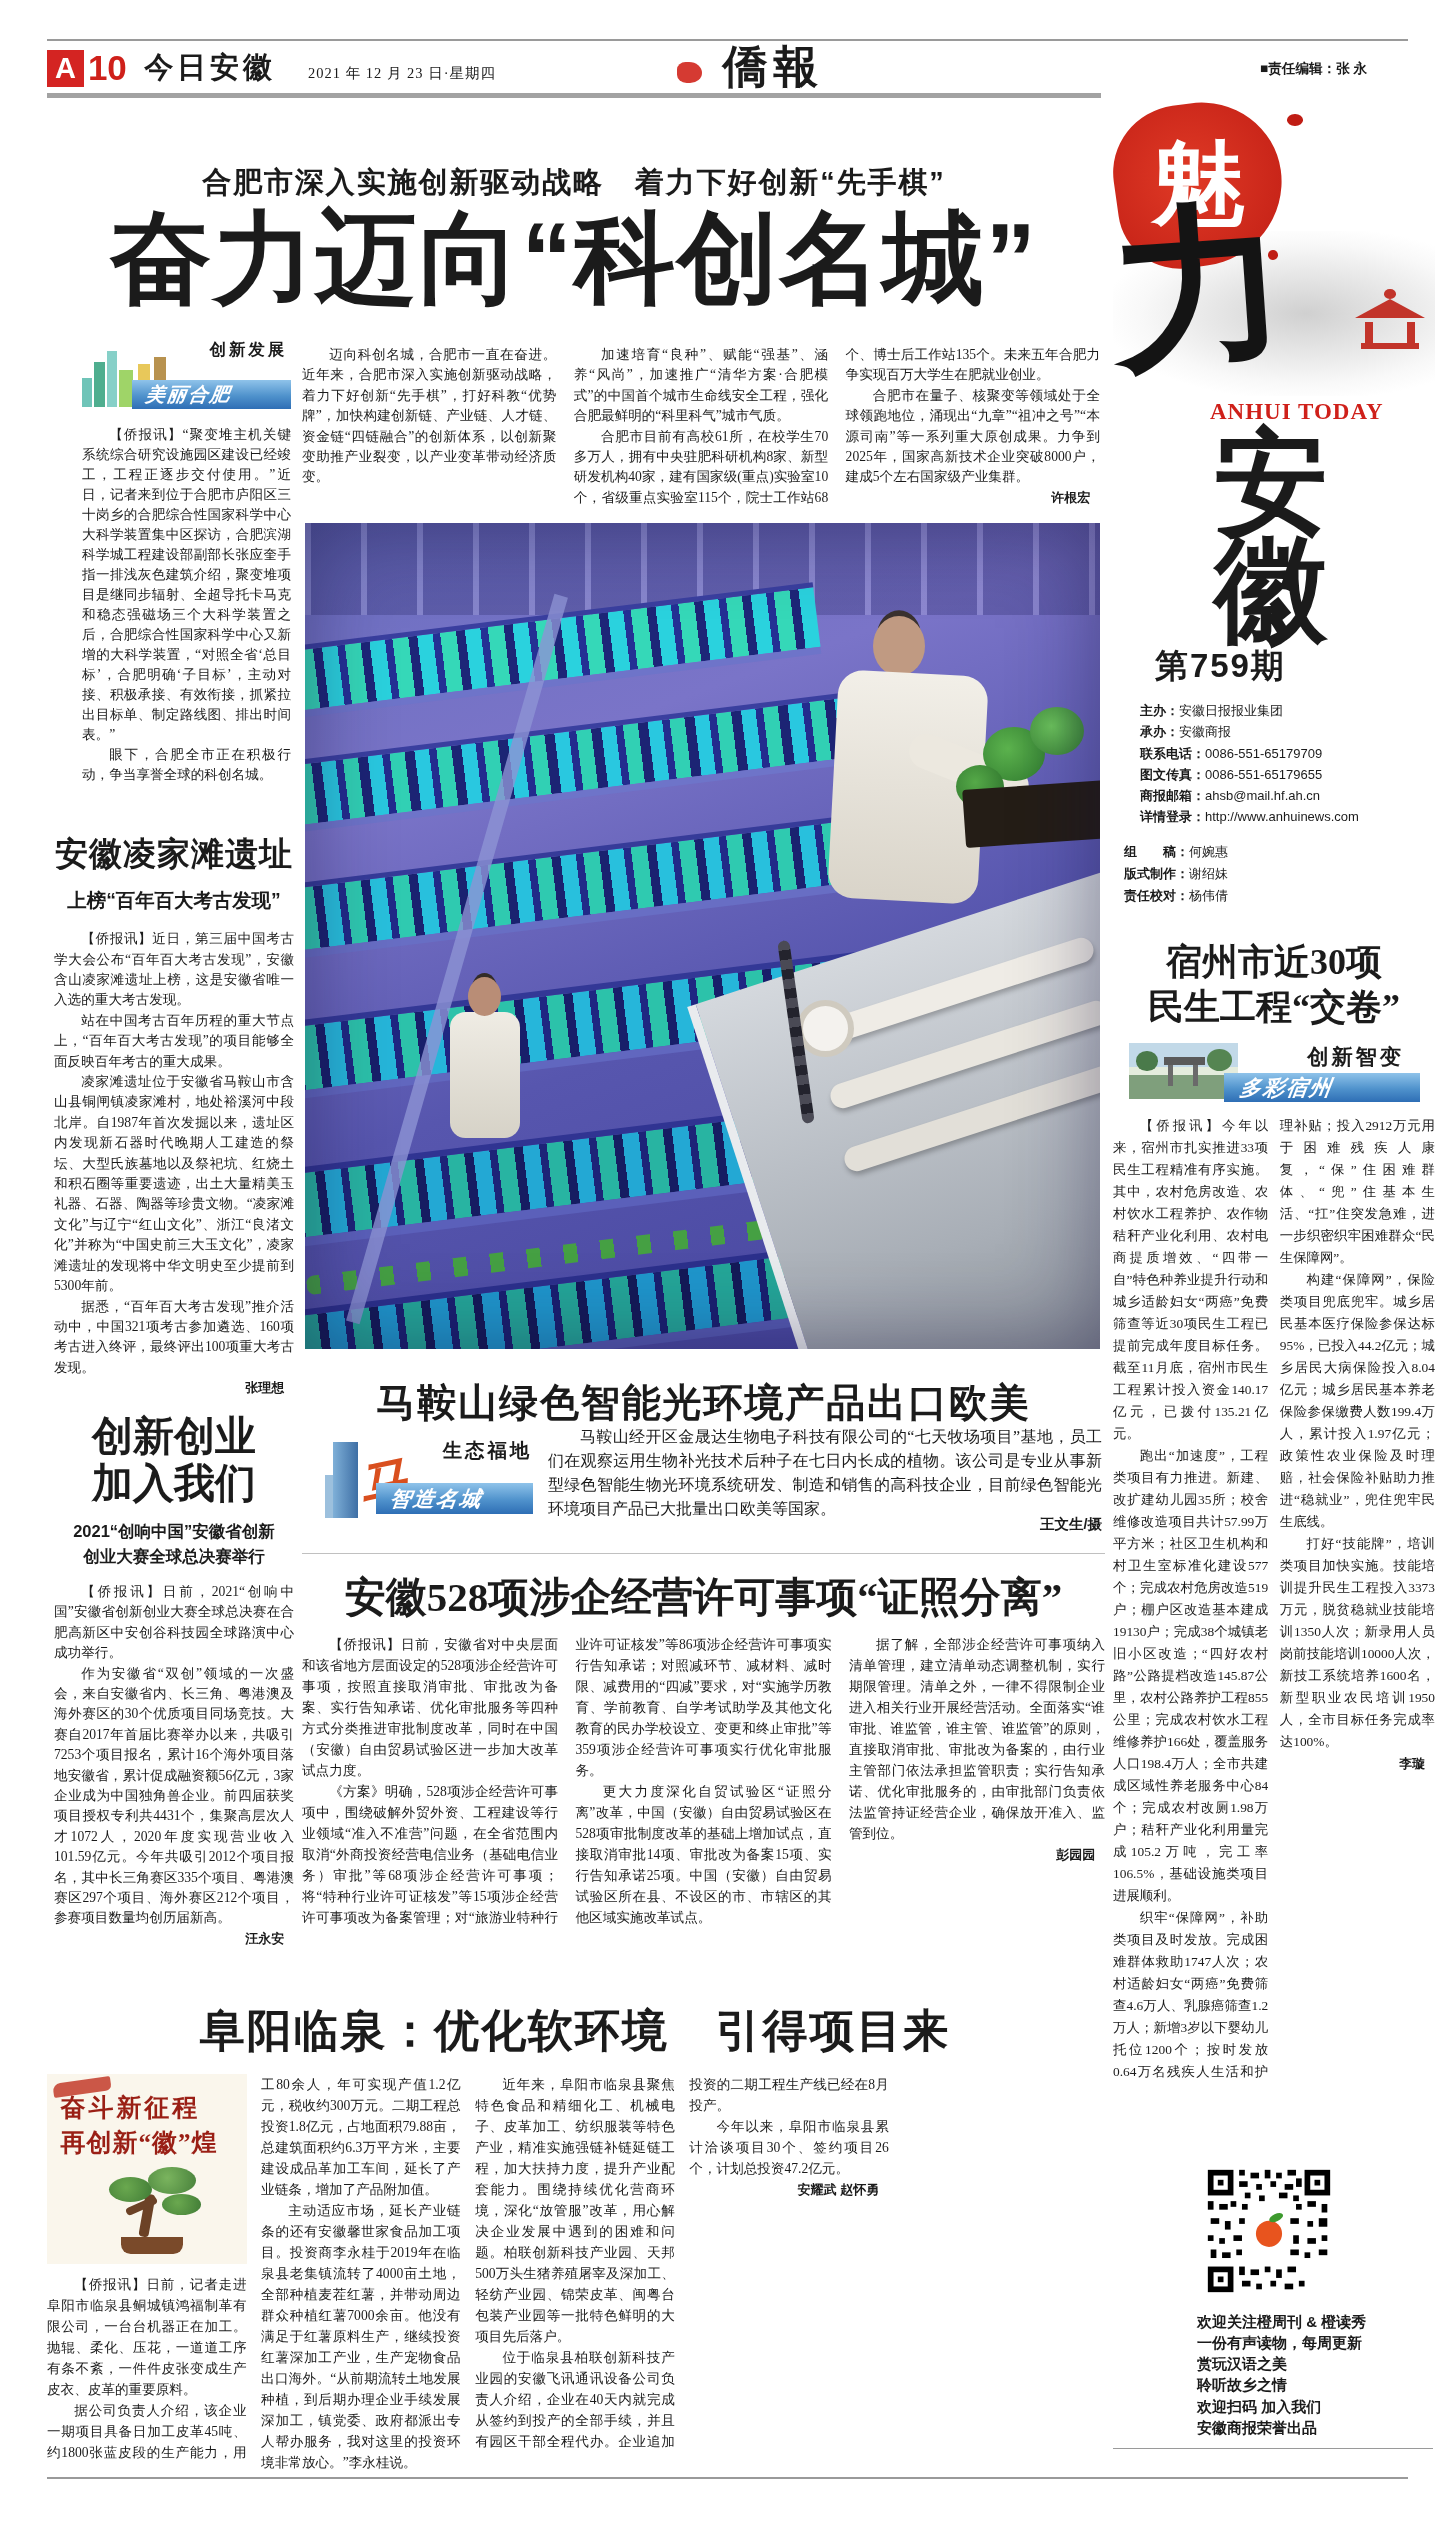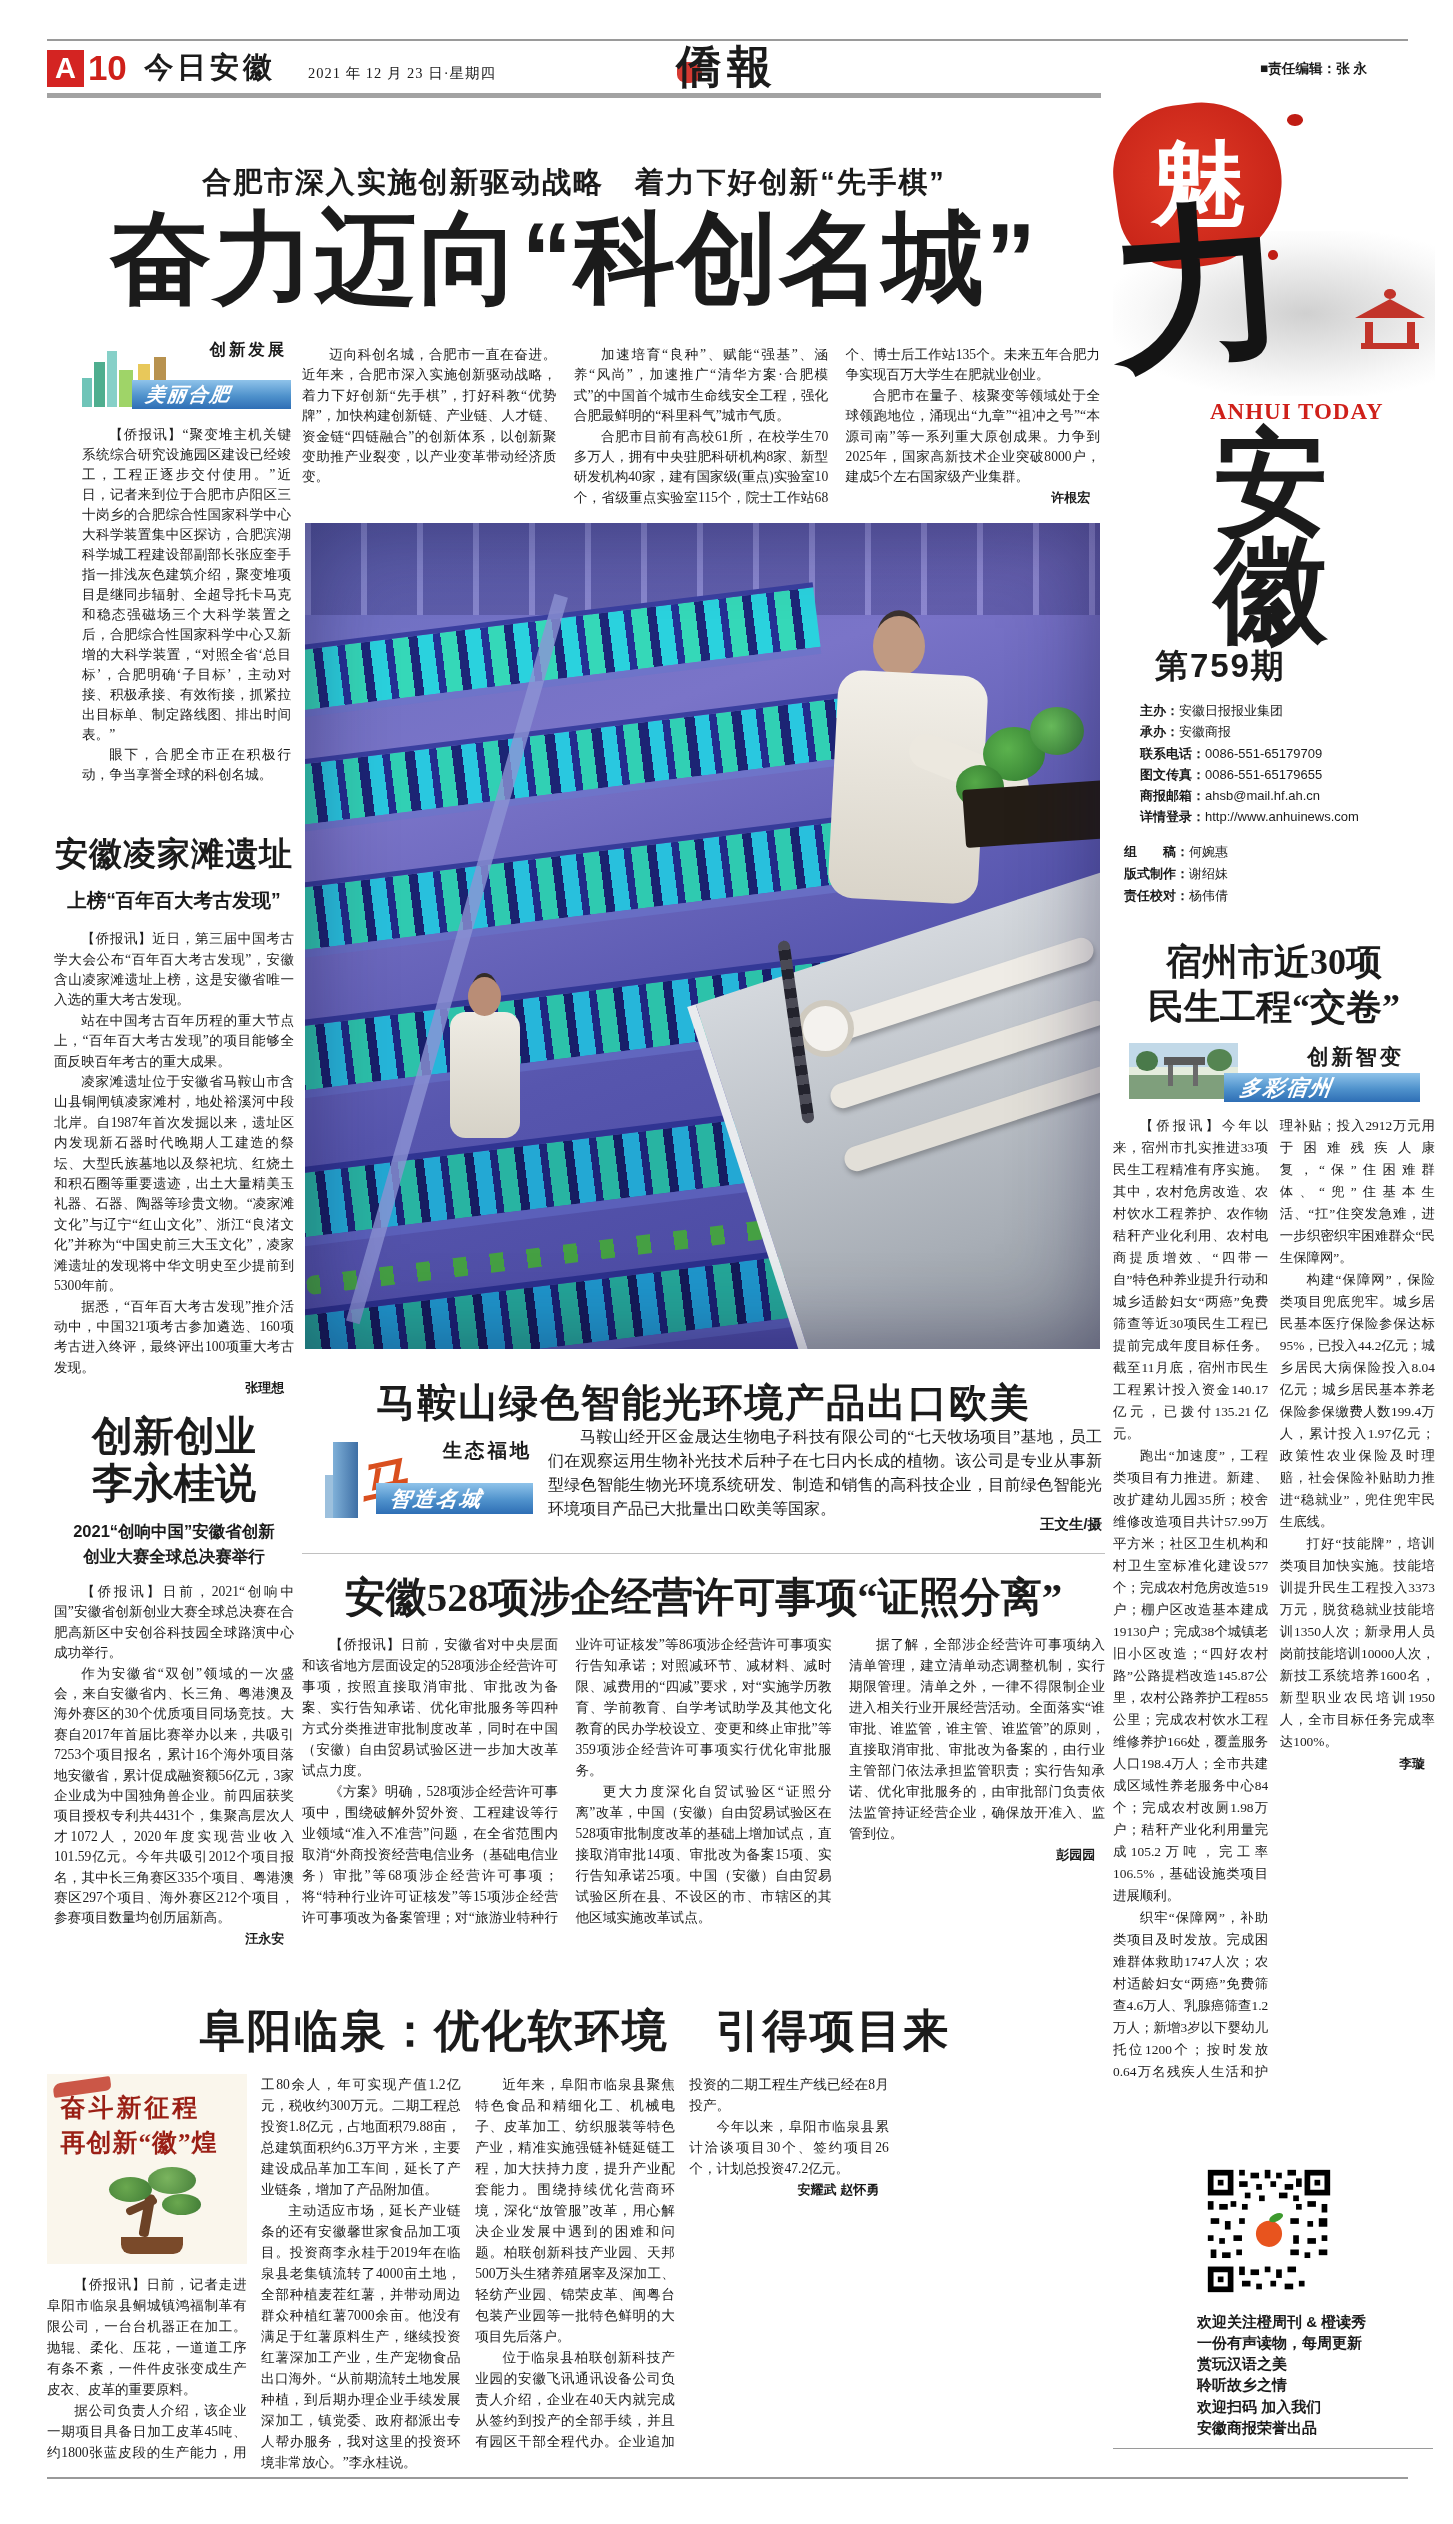--- a/index.html
+++ b/index.html
@@ -30,21 +30,21 @@
 
 <div class="abs sans" style="left:47px;top:48px;display:flex;align-items:center;">
   <div style="width:37px;height:37px;background:#d42422;color:#fff;font-weight:900;font-size:29px;display:flex;align-items:center;justify-content:center;">A</div>
   <div class="red" style="font-size:35px;font-weight:900;margin-left:3.9px;">10</div>
   <div style="font-size:29px;font-weight:900;margin-left:17.4px;letter-spacing:3.9px;">今日安徽</div>
 </div>
 <div class="abs" style="left:308px;top:64px;font-size:14.5px;letter-spacing:1px;">2021 年 12 月 23 日·星期四</div>
 
 <div class="abs" style="left:630px;top:37px;width:194px;text-align:center;">
   <div style="position:absolute;left:47px;top:25px;width:25px;height:21.3px;background:#d0251c;border-radius:40% 60% 55% 45%;opacity:.9;"></div>
-  <div class="serifhead" style="position:relative;font-size:45px;letter-spacing:5.8px;">僑報</div>
+  <div class="serifhead" style="position:relative;font-size:45px;letter-spacing:5.8px;text-align:right;">僑報</div>
 </div>
 
 <div class="abs sans" style="left:1260px;top:60px;font-size:13.6px;font-weight:bold;">■责任编辑：张 永</div>
 
 <div class="abs" style="left:47px;top:93px;width:1054px;height:4.8px;background:#a2a2a2;"></div>
 
 <div class="abs sans center kicker" style="left:47px;top:163px;width:1054px;font-size:29px;">合肥市深入实施创新驱动战略　着力下好创新“先手棋”</div>
 <div class="abs sans center" style="left:47px;top:205px;width:1054px;font-size:101px;line-height:1.05;font-weight:900;letter-spacing:1.9px;">奋力迈向“科创名城”</div>
 
 <div class="abs" style="left:82px;top:339px;width:209px;height:70px;">
@@ -87,21 +87,21 @@
     <p>站在中国考古百年历程的重大节点上，“百年百大考古发现”的项目能够全面反映百年考古的重大成果。</p>
     <p>凌家滩遗址位于安徽省马鞍山市含山县铜闸镇凌家滩村，地处裕溪河中段北岸。自1987年首次发掘以来，遗址区内发现新石器时代晚期人工建造的祭坛、大型氏族墓地以及祭祀坑、红烧土和积石圈等重要遗迹，出土大量精美玉礼器、石器、陶器等珍贵文物。“凌家滩文化”与辽宁“红山文化”、浙江“良渚文化”并称为“中国史前三大玉文化”，凌家滩遗址的发现将中华文明史至少提前到5300年前。</p>
     <p>据悉，“百年百大考古发现”推介活动中，中国321项考古参加遴选、160项考古进入终评，最终评出100项重大考古发现。</p>
     <div class="byline">张理想</div>
   </div>
 </div>
 
 <div class="abs" style="left:54px;top:1413px;width:240px;">
   <div class="serifhead center" style="font-size:41px;line-height:1.15;">
     <div>创新创业</div>
-    <div>李永桂说</div>
+    <div>加入我们</div>
   </div>
   <div class="sans center" style="font-size:16.5px;font-weight:900;margin-top:11.6px;line-height:1.5;">
     <div>2021“创响中国”安徽省创新</div>
     <div>创业大赛全球总决赛举行</div>
   </div>
   <div class="bodytext" style="margin-top:13.6px;font-size:13.6px;line-height:20.4px;">
     <p>【侨报讯】日前，2021“创响中国”安徽省创新创业大赛全球总决赛在合肥高新区中安创谷科技园全球路演中心成功举行。</p>
     <p>作为安徽省“双创”领域的一次盛会，来自安徽省内、长三角、粤港澳及海外赛区的30个优质项目同场竞技。大赛自2017年首届比赛举办以来，共吸引7253个项目报名，累计16个海外项目落地安徽省，累计促成融资额56亿元，3家企业成为中国独角兽企业。前四届获奖项目授权专利共4431个，集聚高层次人才1072人，2020年度实现营业收入101.59亿元。今年共吸引2012个项目报名，其中长三角赛区335个项目、粤港澳赛区297个项目、海外赛区212个项目，参赛项目数量均创历届新高。</p>
     <div class="byline">汪永安</div>
   </div>

